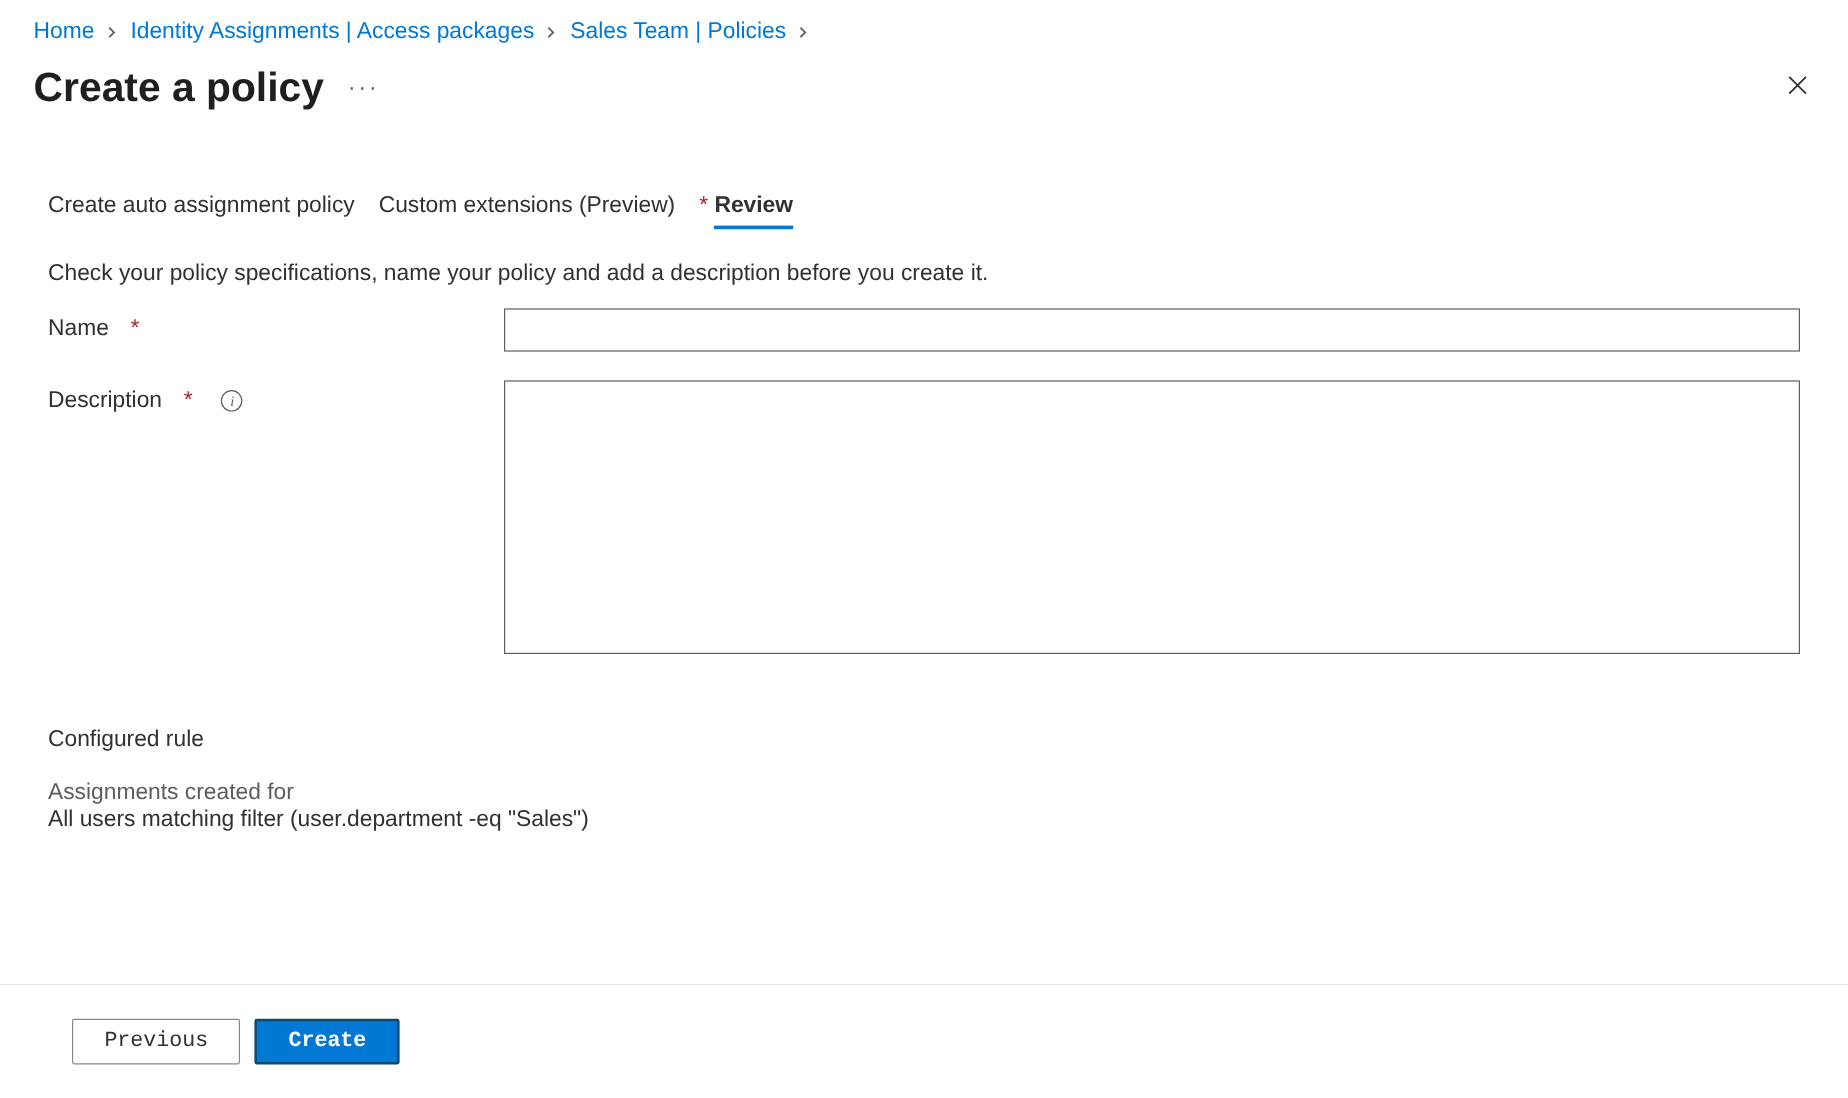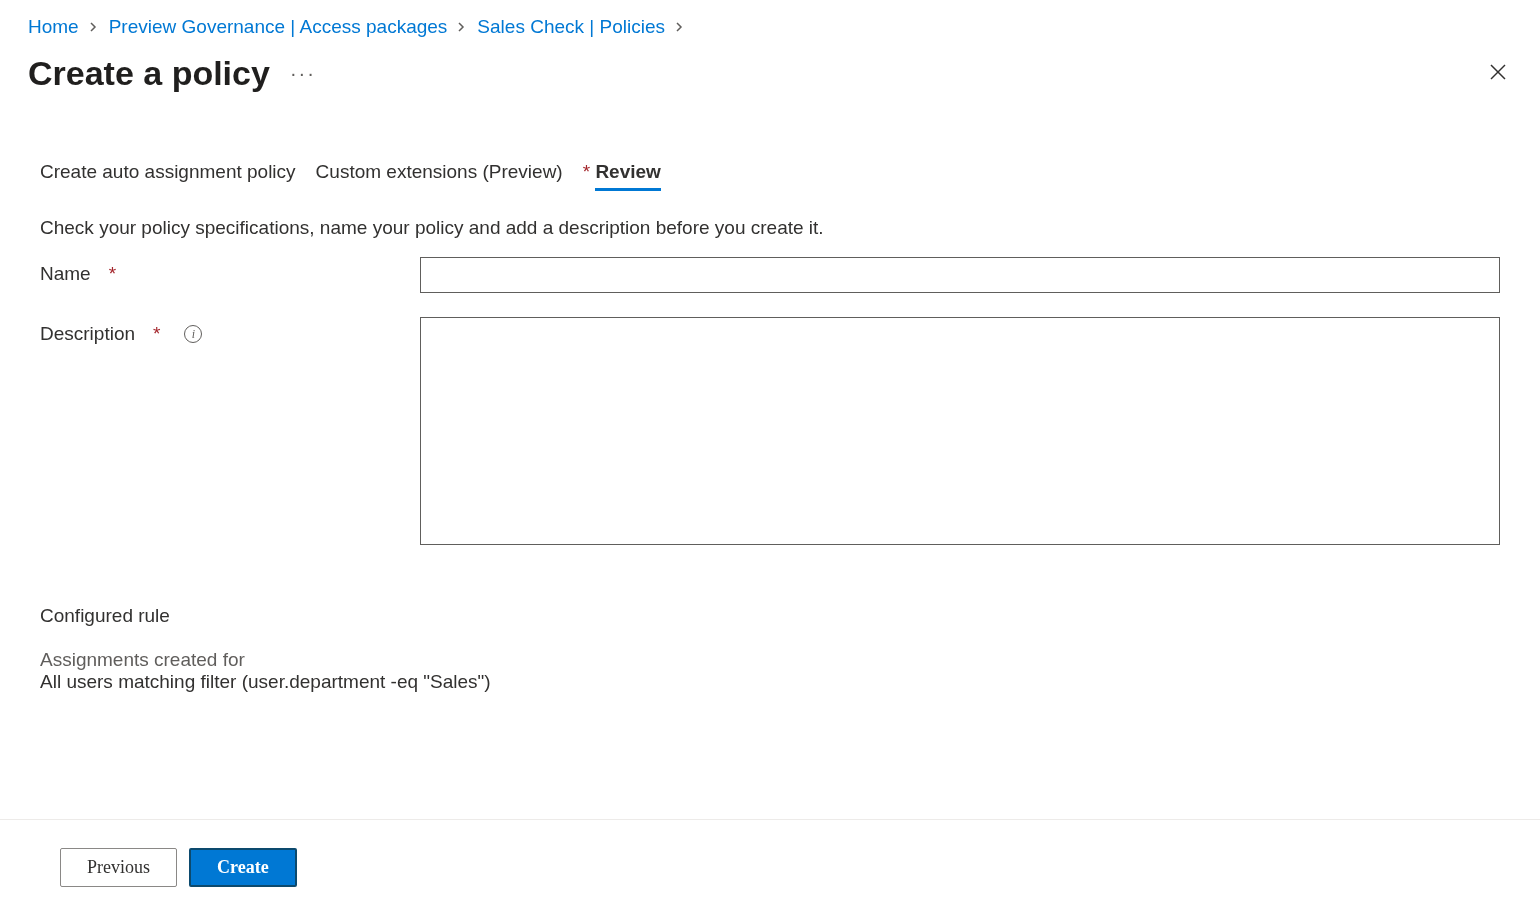--- a/index.html
+++ b/index.html
@@ -178,21 +178,21 @@
       left: 0;
       right: 0;
       border-top: 1px solid #edebe9;
       padding: 28px 60px;
       display: flex;
       gap: 12px;
       background: #fff;
     }
     .btn {
       font-size: 18px;
-      font-family: Liberation Serif, serif;
+      font-family: Liberation Mono, monospace;
       padding: 7px 26px;
       border-radius: 2px;
       cursor: pointer;
     }
     .btn-secondary {
       background: #ffffff;
       border: 1px solid #8a8886;
       color: #323130;
     }
     .btn-primary {
@@ -205,27 +205,27 @@
 </head>
 <body>
 
 <nav class="breadcrumb">
   <a>Home</a>
   <span class="chevron">
     <svg width="10" height="10" viewBox="0 0 10 10">
         <path d="M2 1 L6 5 L2 9" fill="none" stroke="#605e5c" stroke-width="1.5"></path>
       </svg>
   </span>
-  <a>Preview Governance | Access packages</a>
+  <a>Identity Assignments | Access packages</a>
   <span class="chevron">
     <svg width="10" height="10" viewBox="0 0 10 10">
         <path d="M2 1 L6 5 L2 9" fill="none" stroke="#605e5c" stroke-width="1.5"></path>
       </svg>
   </span>
-  <a>Sales Check | Policies</a>
+  <a>Sales Team | Policies</a>
   <span class="chevron">
     <svg width="10" height="10" viewBox="0 0 10 10">
         <path d="M2 1 L6 5 L2 9" fill="none" stroke="#605e5c" stroke-width="1.5"></path>
       </svg>
   </span>
 </nav>
 
 <div class="header">
   <div class="header-left">
     <h1 class="page-title">Create a policy</h1>

